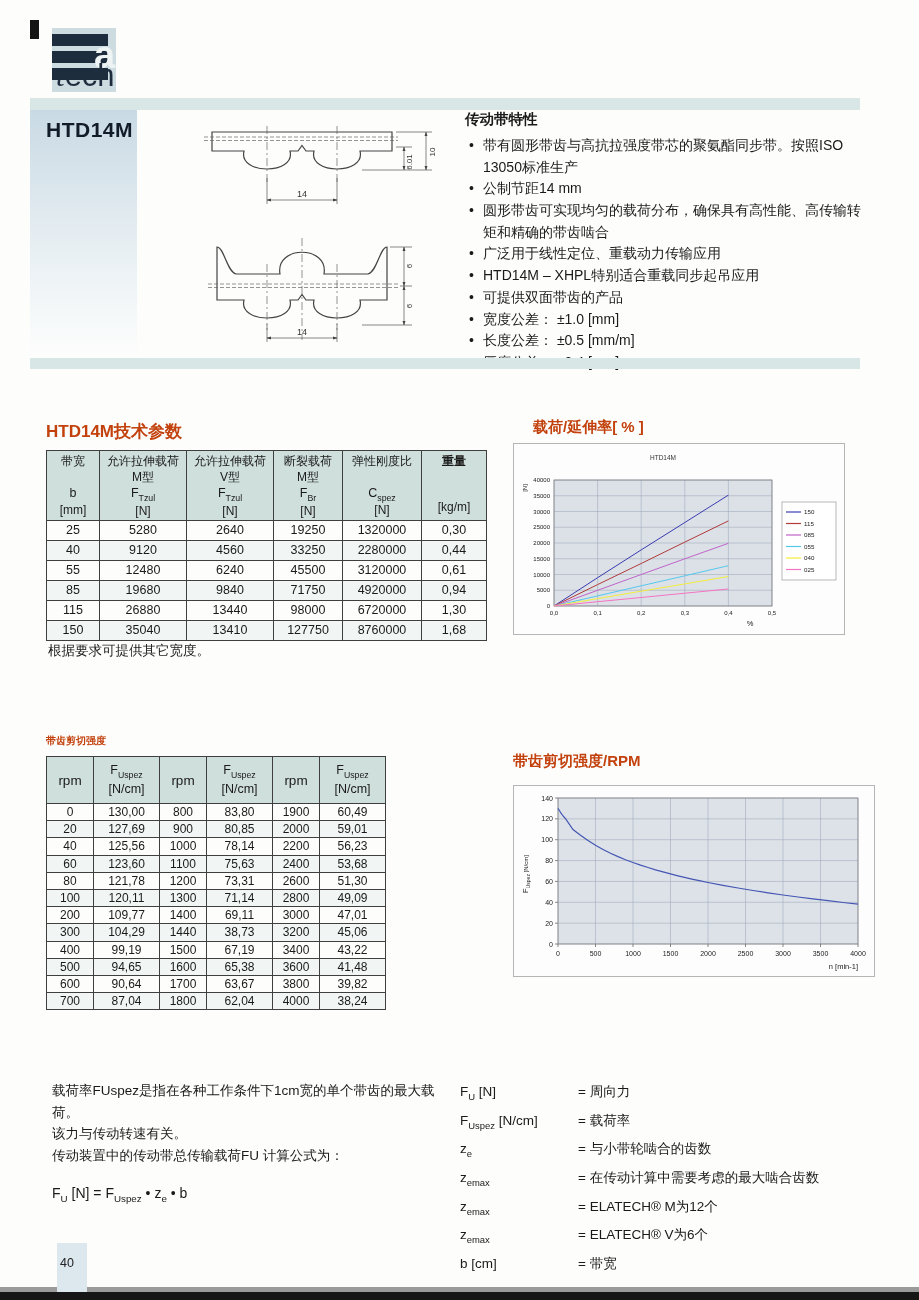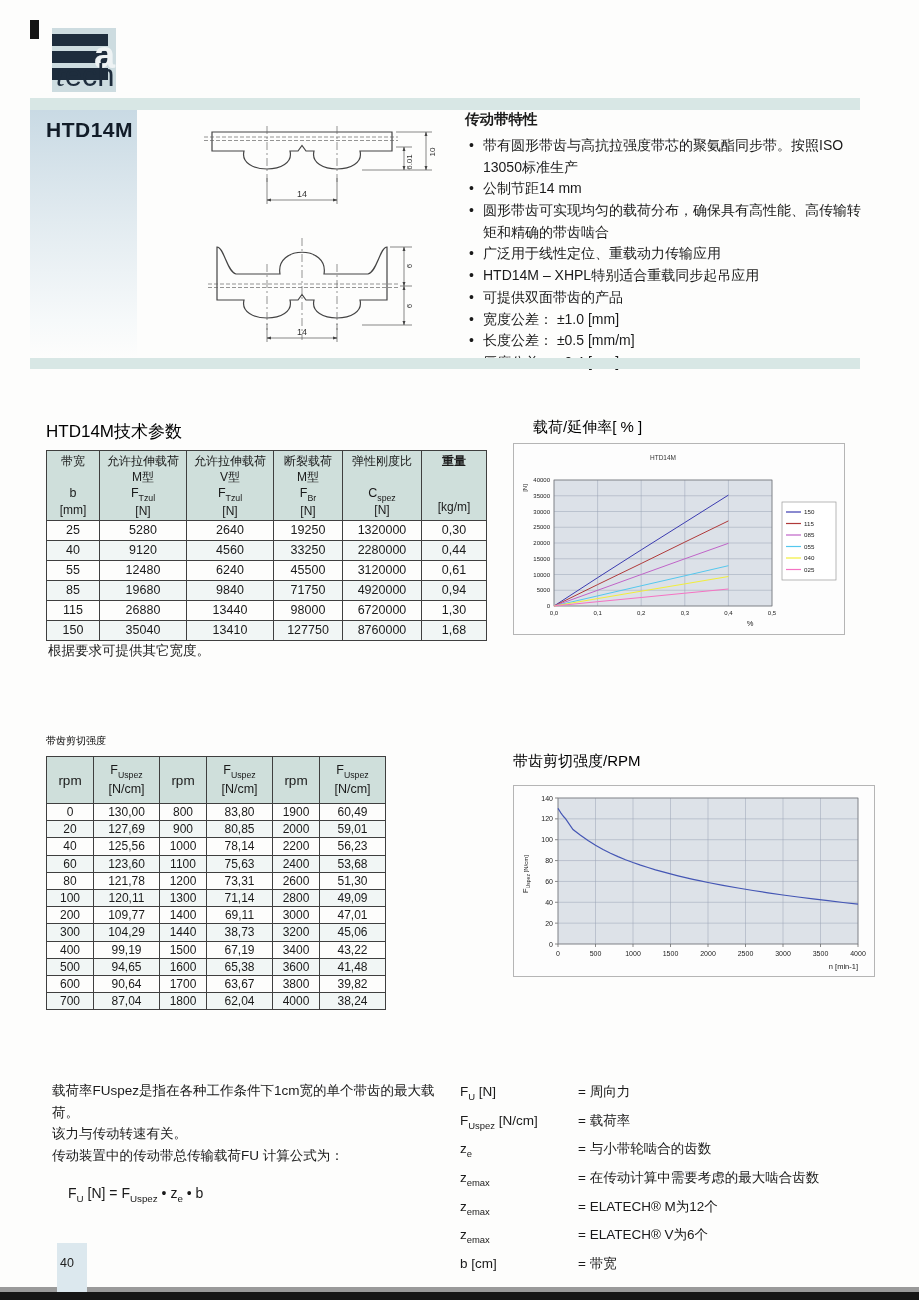--- a/index.html
+++ b/index.html
@@ -25,21 +25,21 @@
   .diagram{left:150px;top:118px;width:320px;height:240px;}
   
   .features{left:465px;top:110px;width:402px;}
   .features-title{font-size:14.5px;font-weight:bold;margin:0 0 6px 0;}
   ul.blist{margin:0;padding:0;list-style:none;font-size:14px;line-height:1.55;}
   ul.blist li{padding-left:18px;position:relative;}
   ul.blist li::before{content:"•";position:absolute;left:4px;}
   .tol-gap{margin-top:16px;}
   .divider{left:30px;top:358px;width:830px;height:11px;background:#d8e7e5;}
   
-  .sec-title{font-weight:normal;color:#000000;}
+  .sec-title{font-weight:bold;color:#c2410c;}
   .t1{left:46px;top:420px;font-size:17px;}
   .t2{left:46px;top:734px;font-size:10px;}
   .c1{left:533px;top:418px;font-size:15px;}
   .c2{left:513px;top:752px;font-size:15px;}
   
   table{border-collapse:collapse;table-layout:fixed;}
   .tech-table{left:46px;top:450px;width:440px;font-size:12.5px;}
   .tech-table th,.tech-table td{border:1px solid #3f3f3f;padding:0 2px;}
   .tech-table thead th{background:#cfdfdb;font-weight:normal;vertical-align:top;height:62px;padding-top:3px;}
   .tech-table td{height:19px;text-align:center;}
@@ -55,21 +55,21 @@
   .rpm-h{font-size:13.5px;}
   .fh{font-size:12.5px;line-height:1.35;}
   .tech-note{left:48px;top:642px;font-size:13.5px;}
   
   .chart-box{border:1px solid #b5b5b5;background:#fdfdfd;}
   .cb1{left:513px;top:443px;width:330px;height:190px;}
   .cb2{left:513px;top:785px;width:360px;height:190px;}
   
   .notes-left{left:52px;top:1080px;width:402px;font-size:13.5px;line-height:1.6;}
   .notes-left p{margin:0;}
-  .formula{margin-top:16px;font-size:14px;margin-left:16px;}
+  .formula{margin-top:16px;font-size:14px;}
   .defs{left:460px;top:1080px;width:420px;font-size:13.5px;}
   .def-row{display:flex;line-height:24px;}
   .def-term{width:118px;flex:none;}
   .def-text{flex:1;}
   
   .footer-band{left:57px;top:1243px;width:30px;height:49px;background:#dce8ee;}
   .page-num{left:60px;top:1256px;font-size:12.5px;color:#222;}
 </style>
 </head>
 <body>

